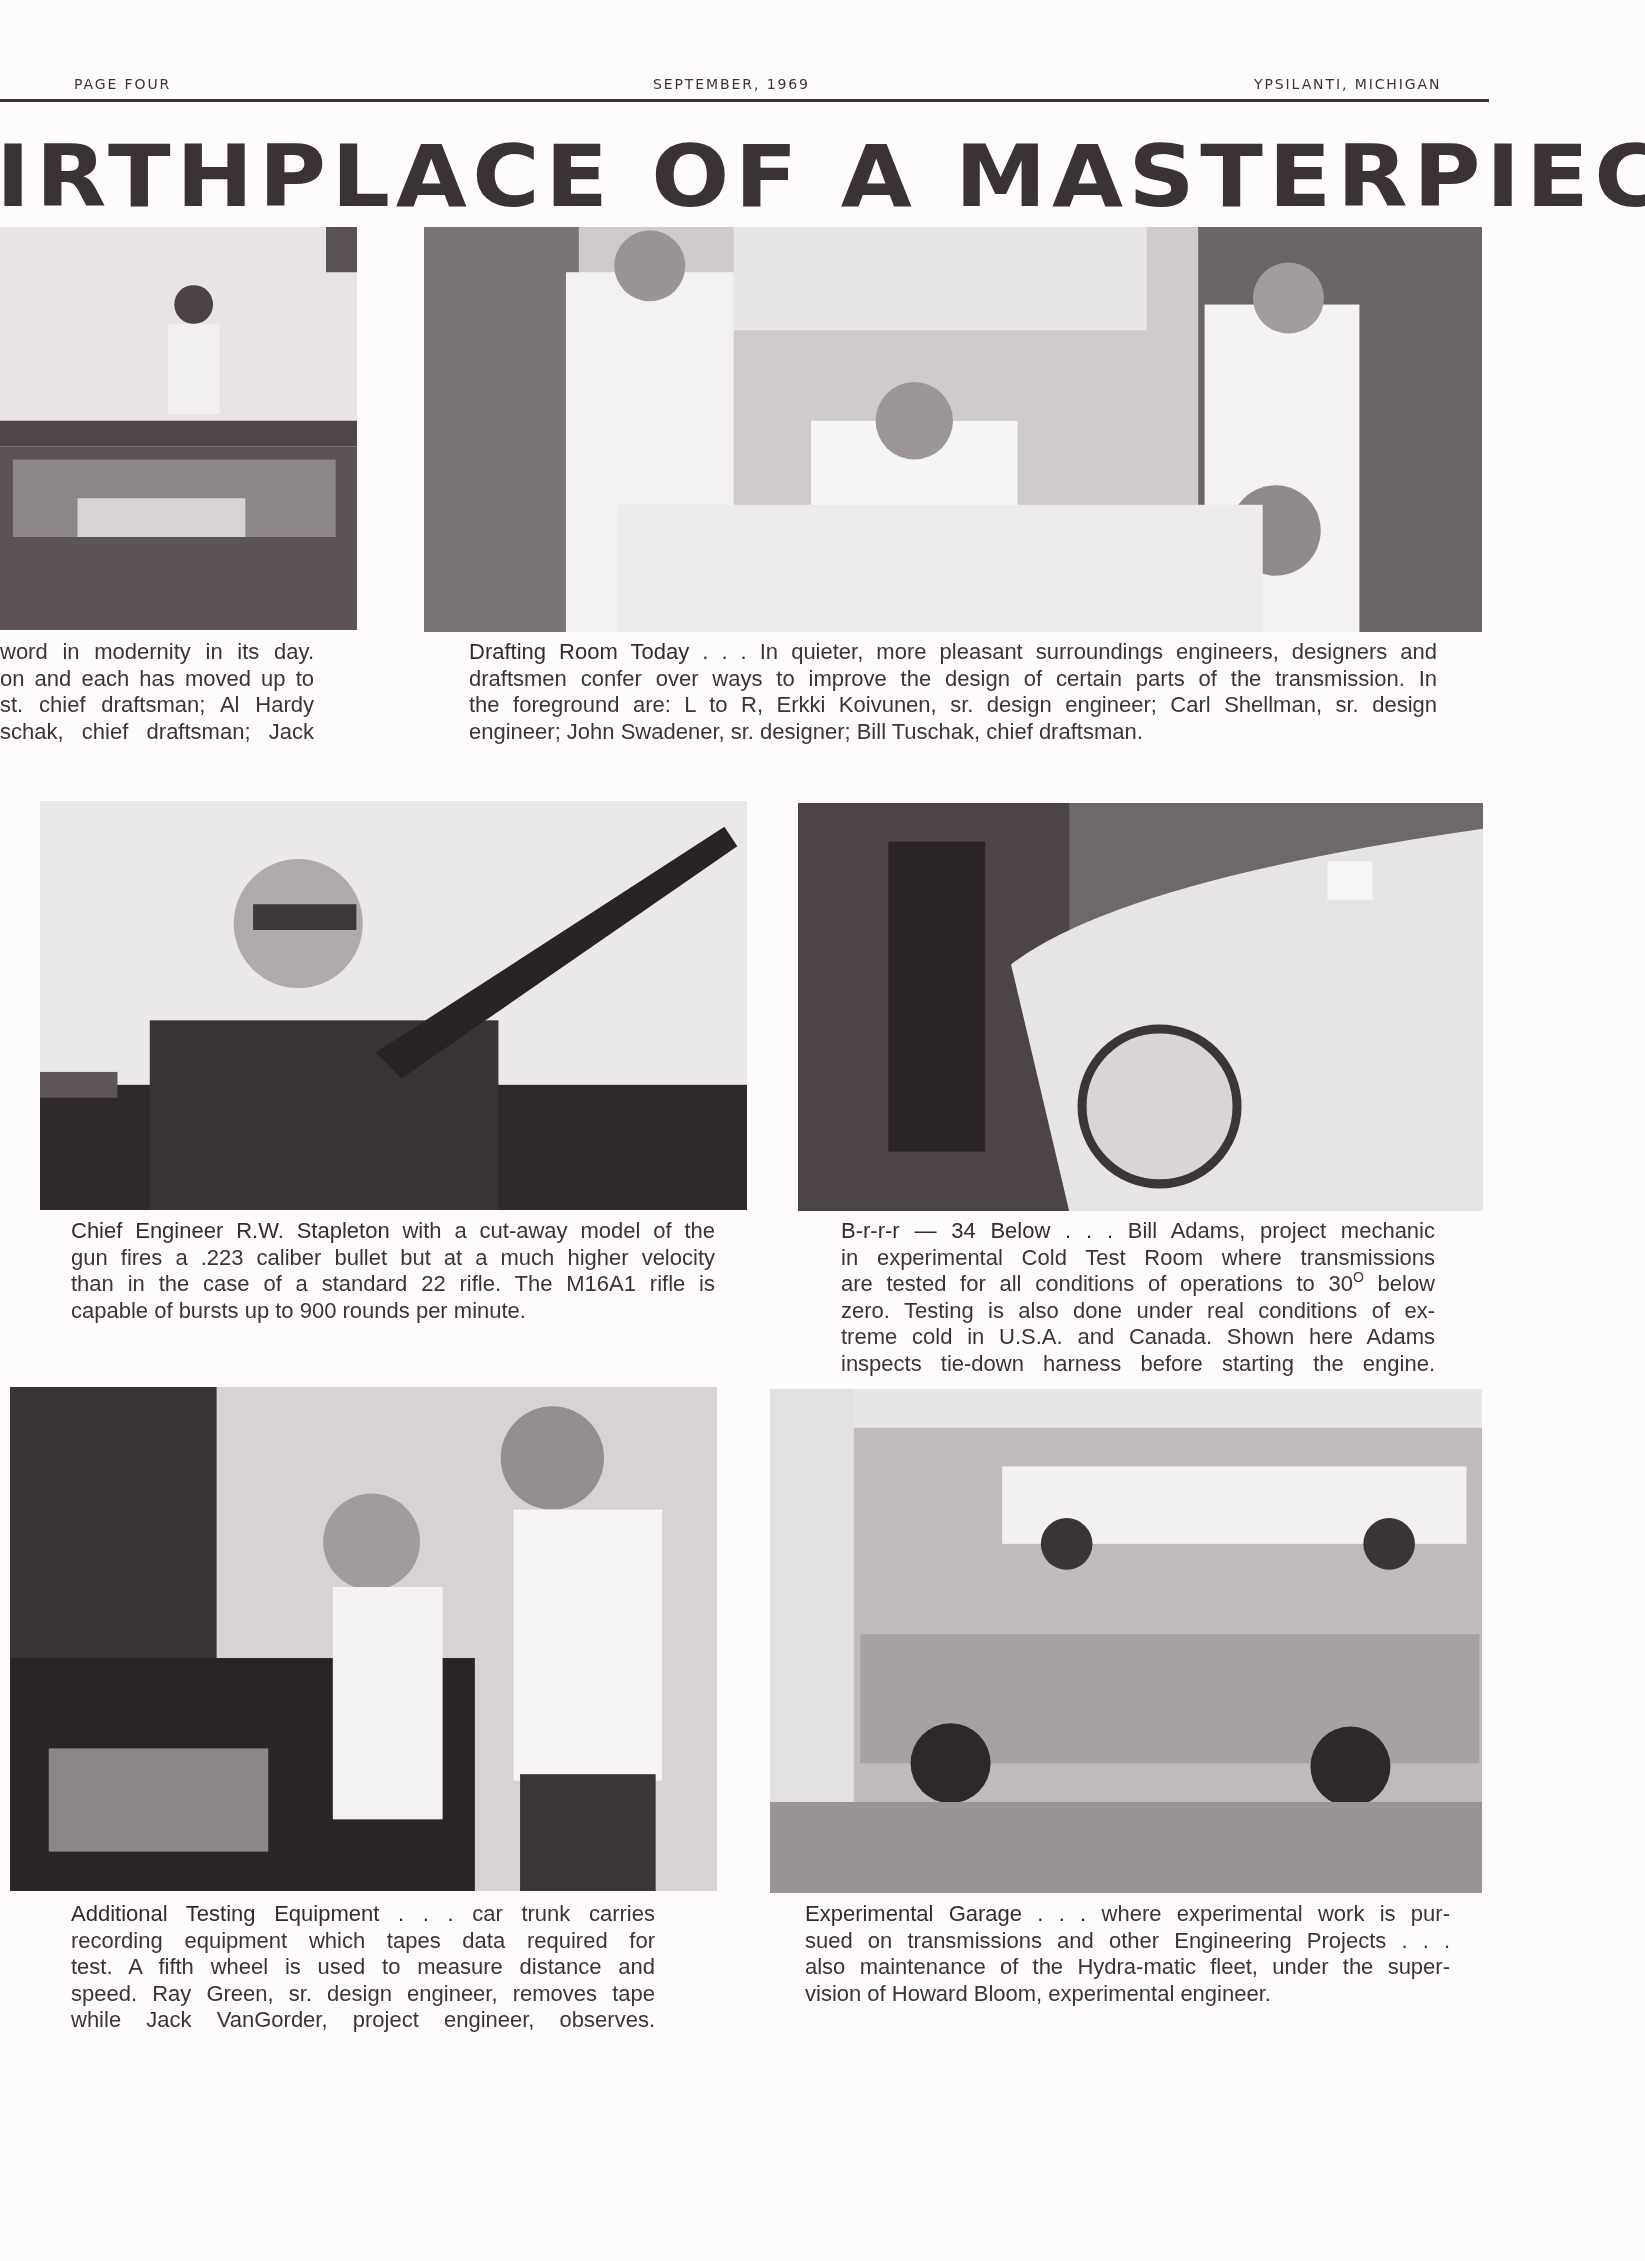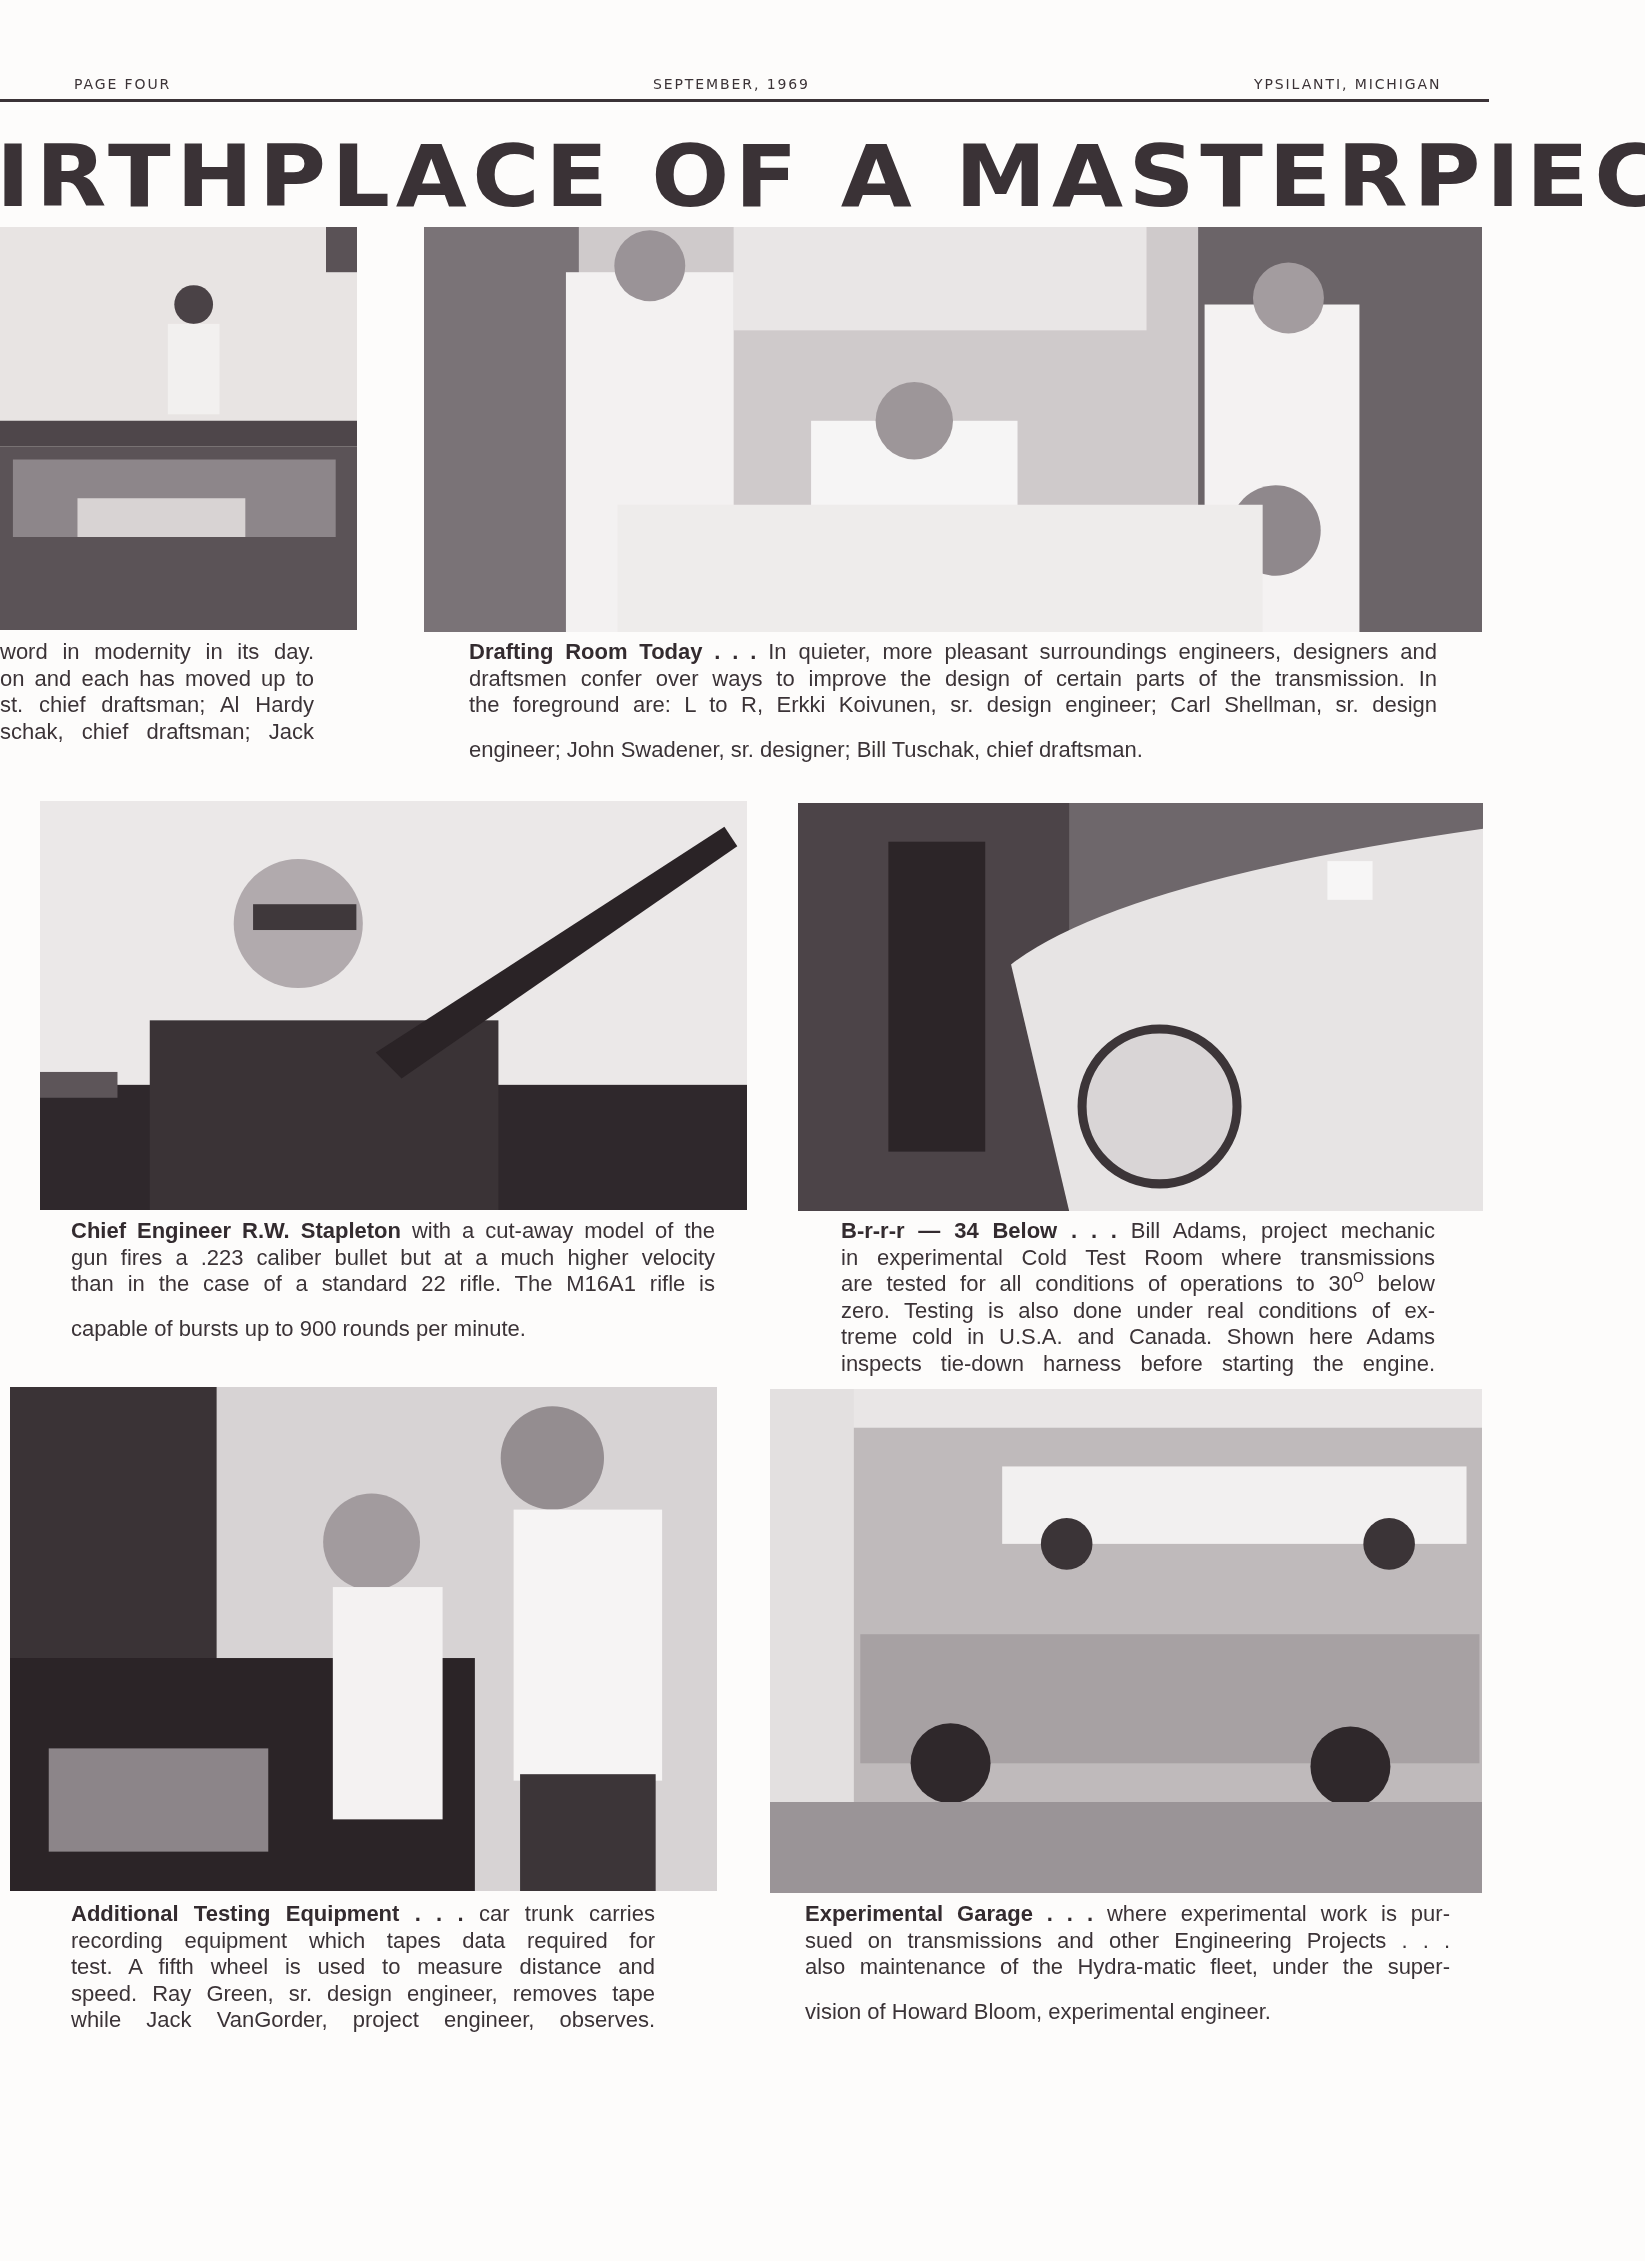--- a/index.html
+++ b/index.html
@@ -23,23 +23,23 @@
       color: #3a3236; white-space: nowrap;
       transform: scaleX(1.08); transform-origin: left center;
     }
     .photo { background: #8a8388; overflow: hidden; }
     .photo svg { display: block; width: 100%; height: 100%; }
     .cap {
       font-family: "Liberation Sans Narrow", "Liberation Sans", sans-serif;
       font-size: 22px; line-height: 26.5px; color: #3b3337;
       text-align: justify;
     }
-    .cap b { font-weight: bold; color: #332b2f; }
+    .cap b { font-weight: normal; color: #332b2f; }
     .cap .line { display: block; white-space: nowrap; text-align: justify; text-align-last: justify; }
-    .cap .line.last { text-align-last: left; margin-top: 18px; }
+    .cap .line.last { text-align-last: left; }
     sup { font-size: 14px; vertical-align: 9px; line-height: 0; }
   </style>
 </head>
 <body>
 
 <div class="abs hdr" style="left:74px;">PAGE FOUR</div>
 <div class="abs hdr" style="left:653px;">SEPTEMBER, 1969</div>
 <div class="abs hdr" style="left:1213px;margin-left:41px;">YPSILANTI, MICHIGAN</div>
 <div class="abs rule"></div>
 

